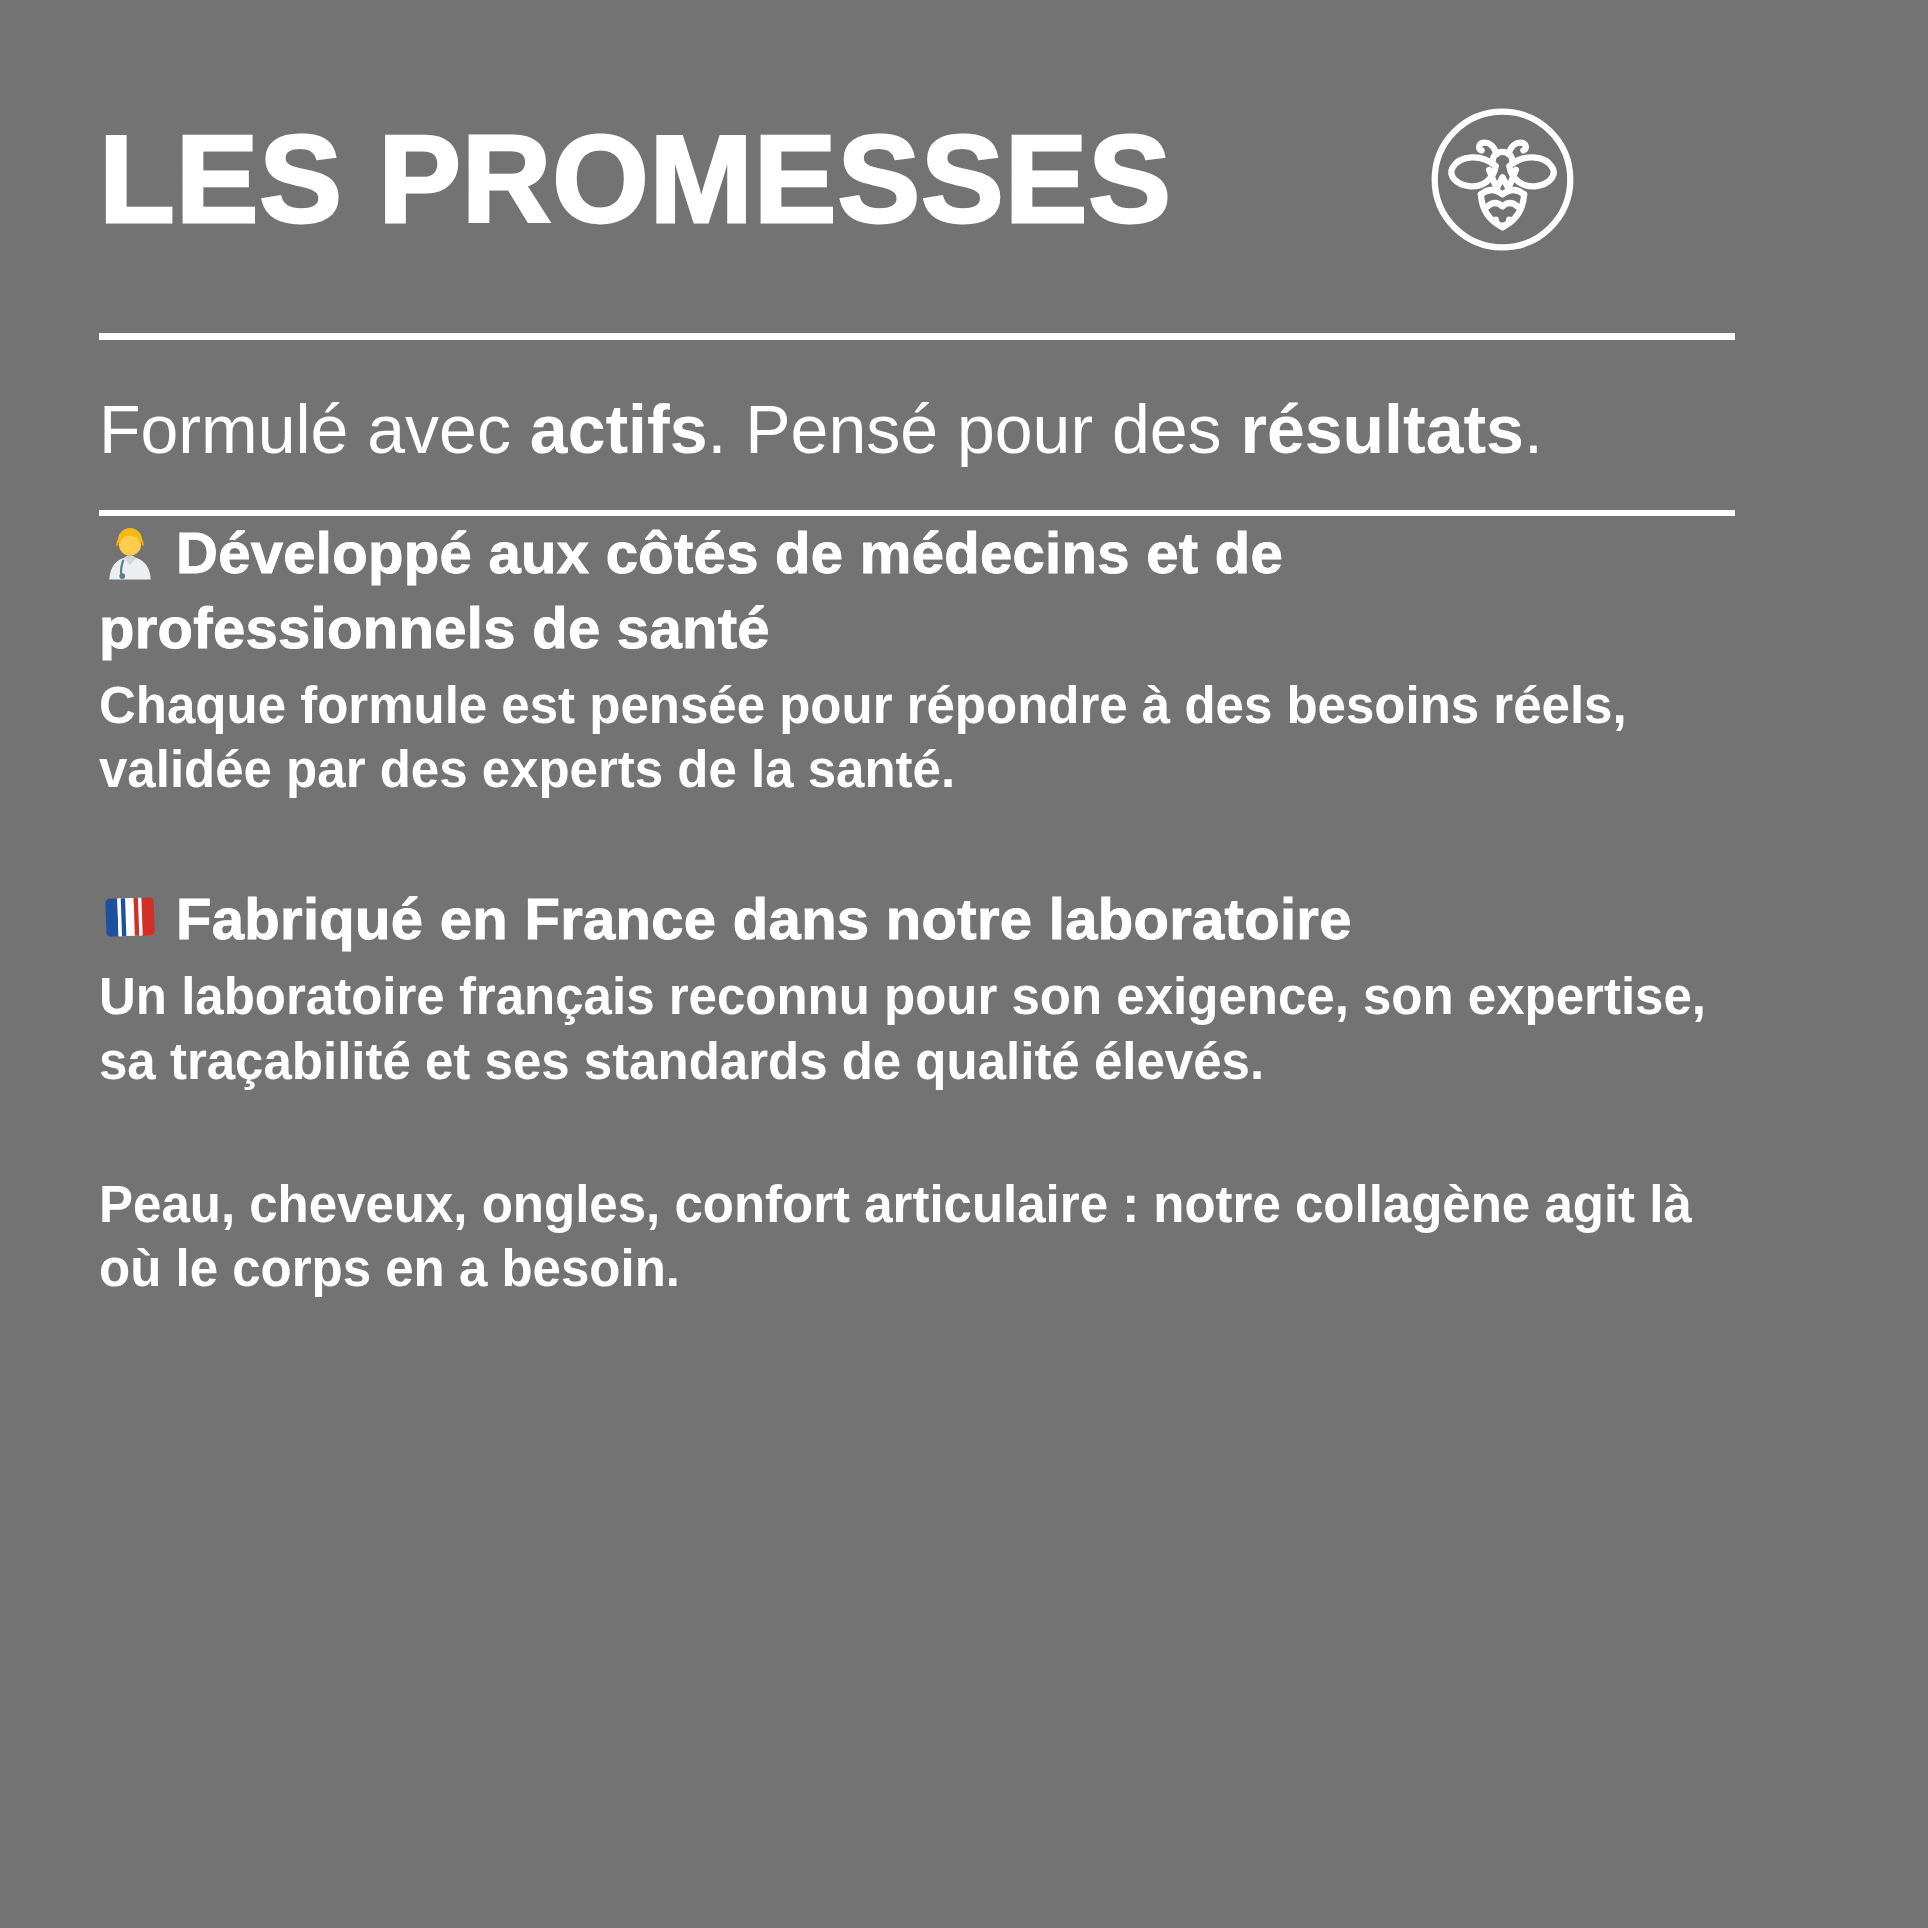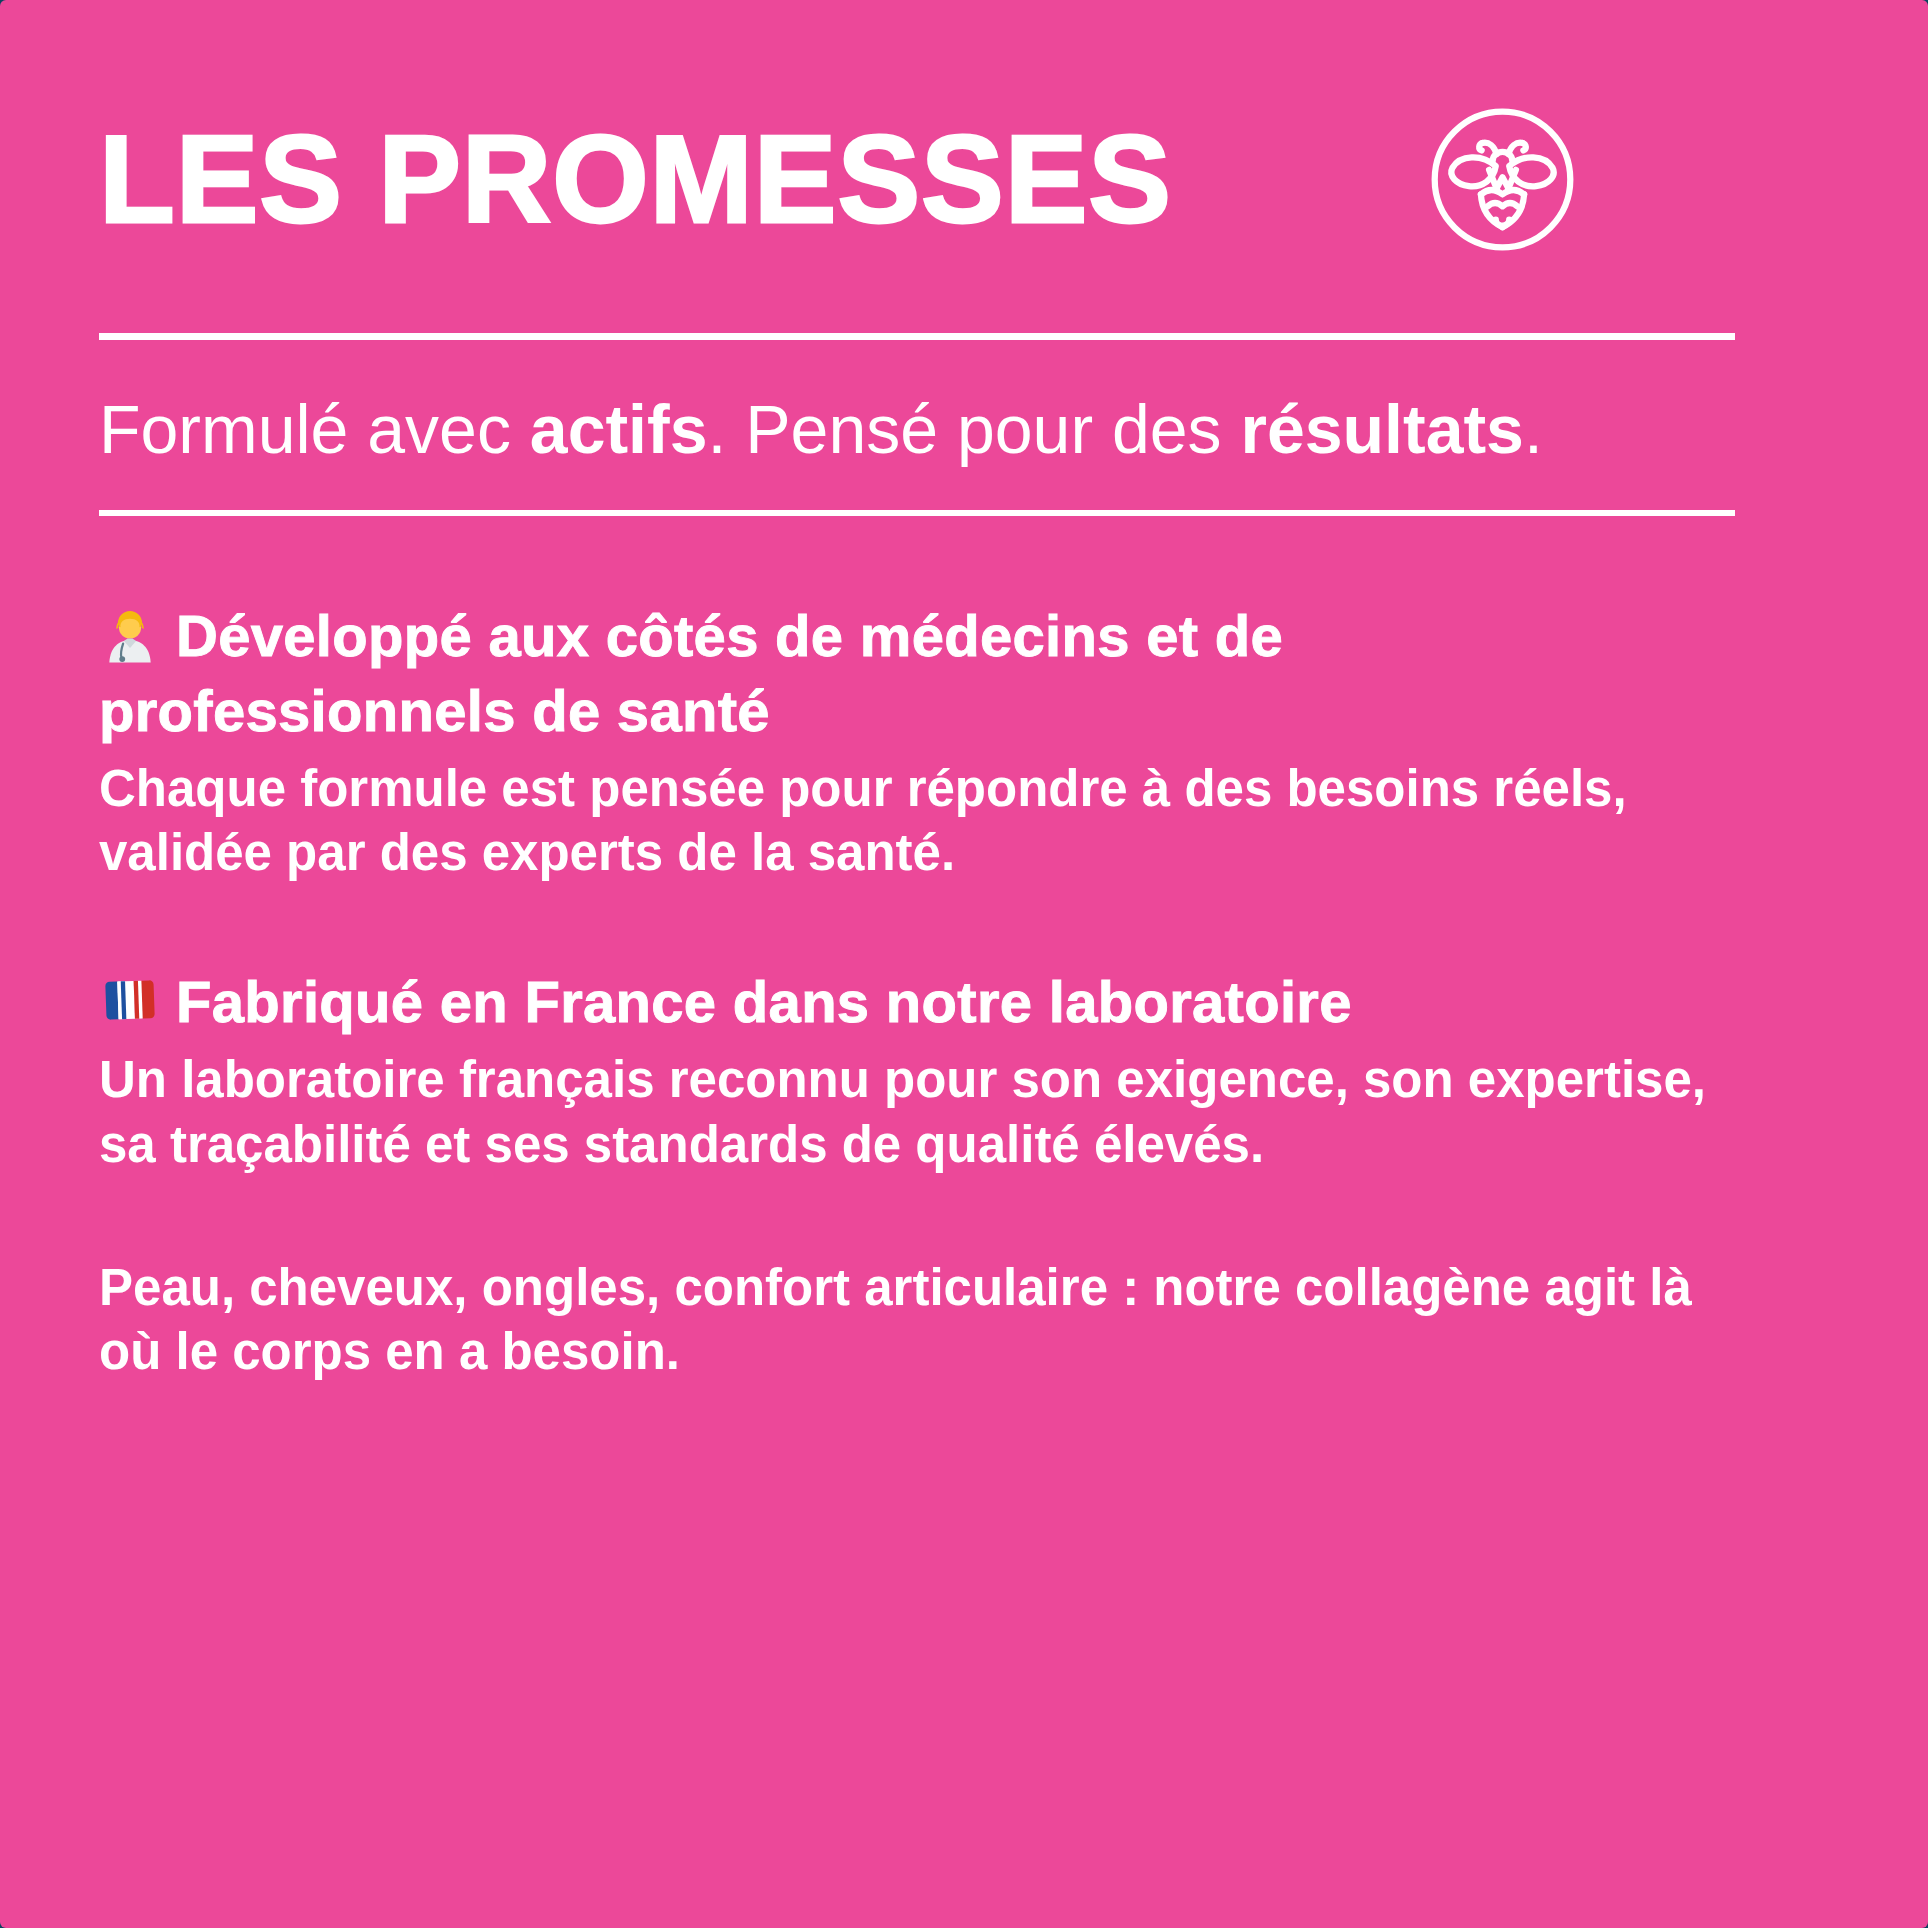--- a/index.html
+++ b/index.html
@@ -8,22 +8,21 @@
     background: #0d425f;
     overflow: hidden;
     font-family: "Liberation Sans", "DejaVu Sans", sans-serif;
     color: #ffffff;
     -webkit-font-smoothing: antialiased;
   }
   .page {
     box-sizing: border-box;
     width: 1928px; height: 1928px;
     padding: 105px 193px 0 99px;
-    background: #ec4899;
-    border-radius: 6px;
+    background: #737373;
   }
   .header-row { display: flex; align-items: center; }
   .title {
     font-size: 124px;
     font-weight: 800;
     line-height: 1.08;
     letter-spacing: 0.9px;
     -webkit-text-stroke: 2.8px #ffffff;
     white-space: nowrap;
   }
@@ -35,21 +34,21 @@
   .divider { height: 6.6px; background: #ffffff; border: 0; margin: 0; }
   .divider-1 { margin-top: 79px; }
   .divider-2 { margin-top: 43px; }
   .subtitle {
     margin-top: 51px;
     font-size: 68px;
     font-weight: 400;
     line-height: 1.12;
   }
   .subtitle b { font-weight: 700; }
-  .sections { margin-top: 83px; }
+  .sections { }
   .section + .section { margin-top: 79px; }
   .sec-title {
     margin: 0;
     font-size: 58px;
     font-weight: 700;
     line-height: 1.28;
     letter-spacing: 0.3px;
     -webkit-text-stroke: 0.9px #ffffff;
   }
   .pre { white-space: pre-line; }

